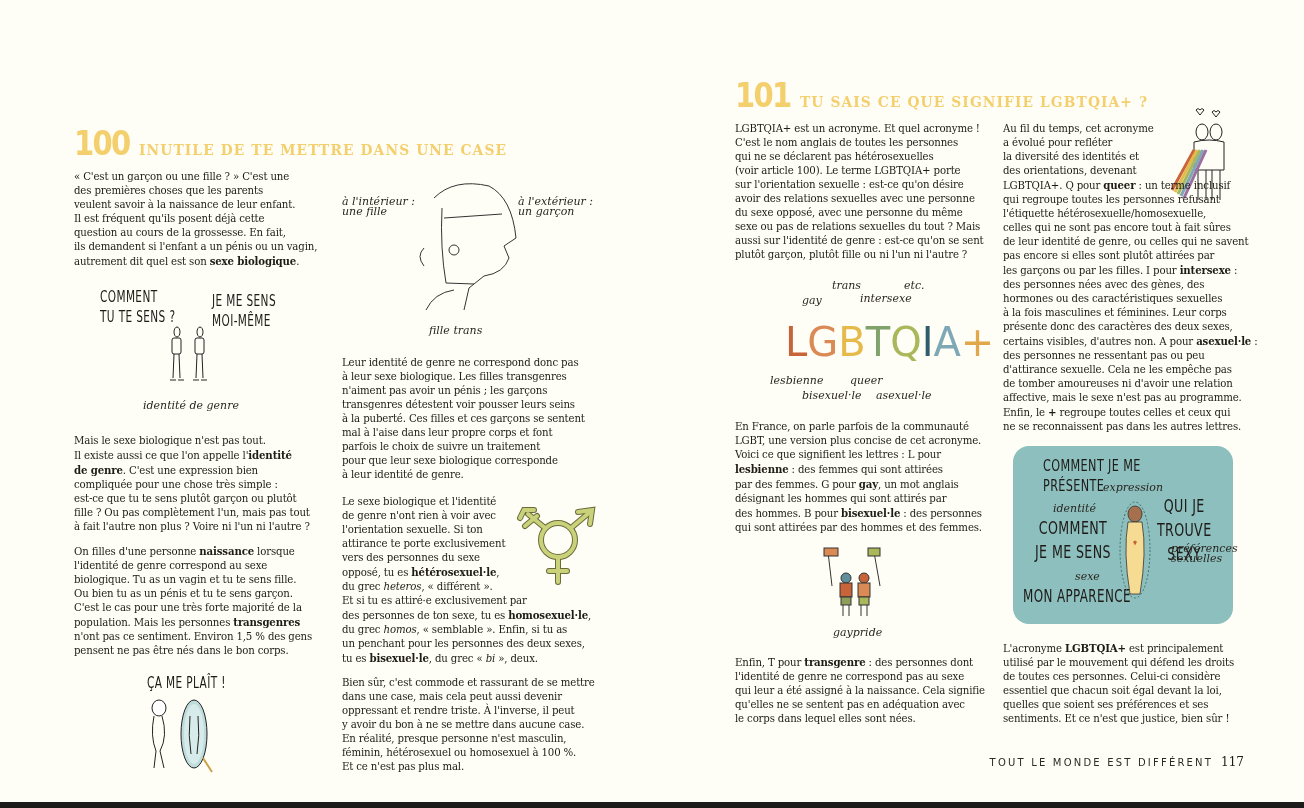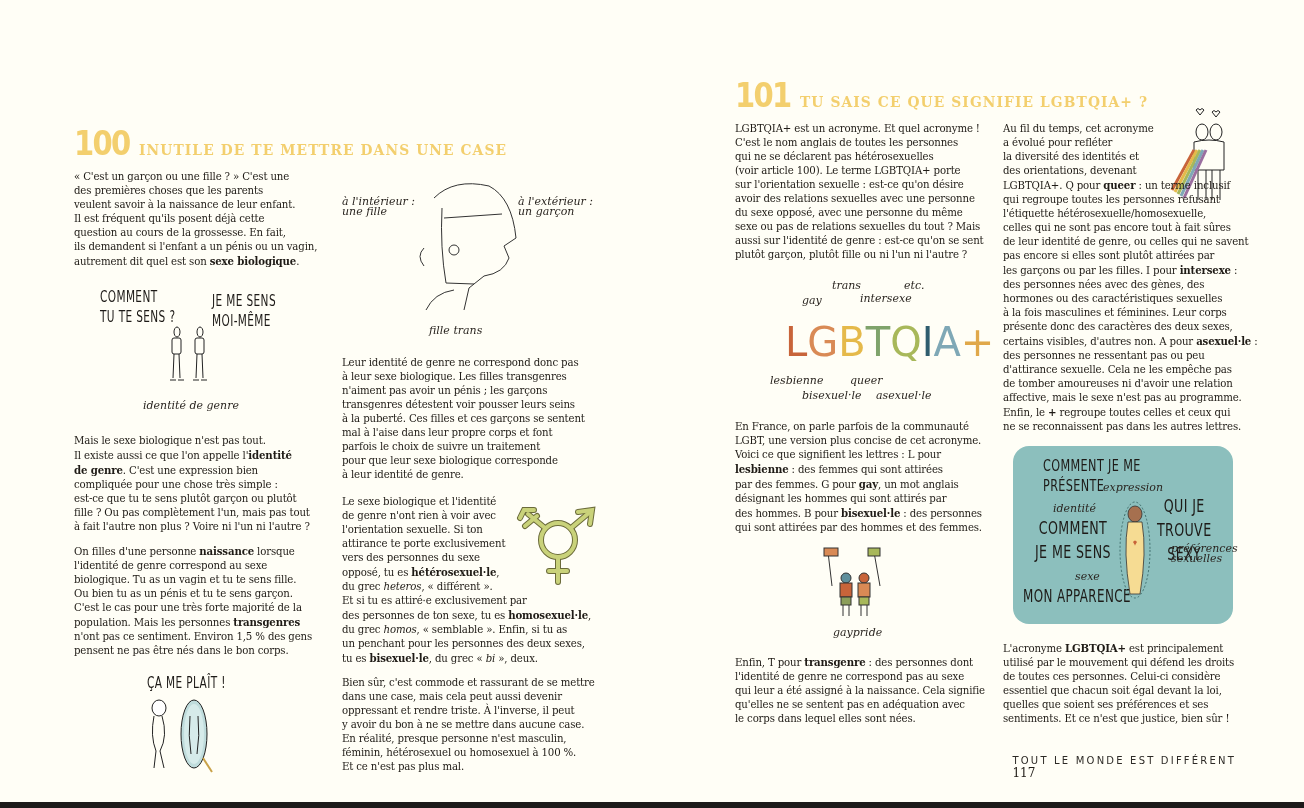--- a/index.html
+++ b/index.html
@@ -313,21 +313,21 @@
 Enfin, le </span><b>+</b><span> regroupe toutes celles et ceux qui
 ne se reconnaissent pas dans les autres lettres.</span></div>
 
   <div class="text" style="left:351px; top:641px; width:270px;"><span>L'acronyme </span><b>LGBTQIA+</b><span> est principalement
 utilisé par le mouvement qui défend les droits
 de toutes ces personnes. Celui-ci considère
 essentiel que chacun soit égal devant la loi,
 quelles que soient ses préférences et ses
 sentiments. Et ce n'est que justice, bien sûr !</span></div>
 
-  <div class="footer" style="right:60px;flex-direction:column;">
+  <div class="footer" style="right:60px;">
     <span class="run" style="margin-right:8px;">Tout le monde est différent</span>
     <span class="pnum">117</span>
   </div>
 </div>
 
 <div class="lgbt-box">
   <div class="caps" style="left:30px; top:10px; font-size:16px;">Comment je me présente</div>
   <div class="hand" style="left:82px; top:37px;margin-left:8px;">expression</div>
   <div class="hand" style="left:40px; top:58px;">identité</div>
   <div class="caps" style="left:22px; top:70px; font-size:18px; line-height:24px; text-align:center;">Comment

